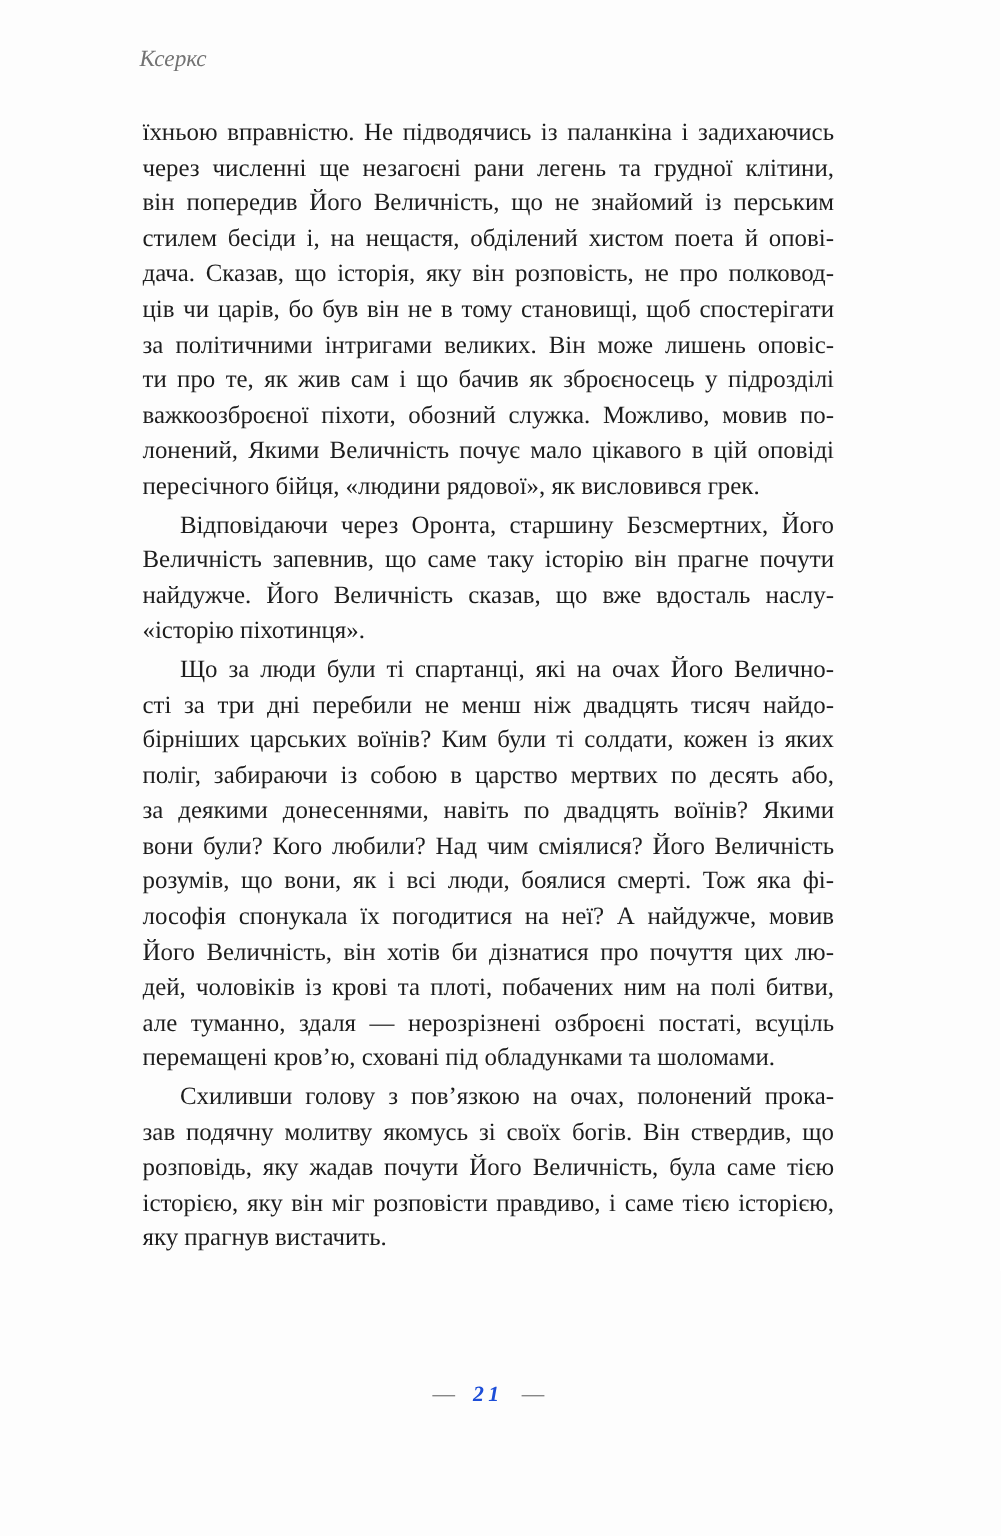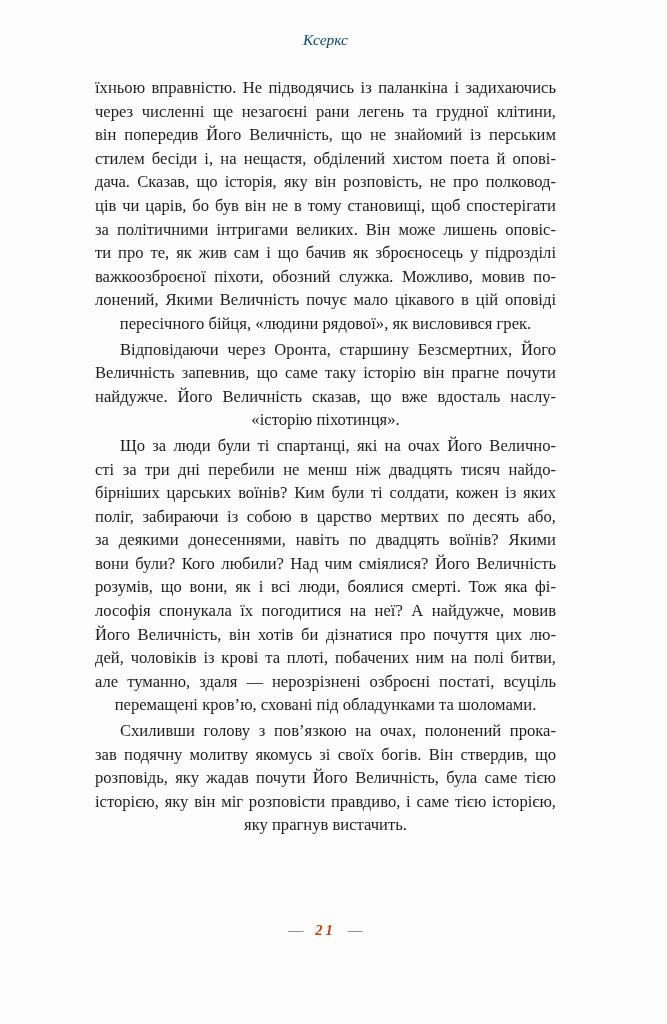--- a/index.html
+++ b/index.html
@@ -14,39 +14,38 @@
     background: #fdfdfd;
     font-family: "Liberation Serif", "DejaVu Serif", serif;
     color: #1d1d1d;
     overflow: hidden;
   }
   .running-header {
     position: absolute;
     top: 31px;
     left: 93px;
     width: 465px;
-    text-align: center;
+    text-align: left;
     font-style: italic;
     font-size: 15.5px;
-    color: #0c4a6e;
+    color: #737373;
   }
   .body-text {
     position: absolute;
     top: 74px;
     left: 93px;
     width: 465px;
   }
   .para { margin: 2px; padding: 0; }
   .line {
     height: 23.6px;
     line-height: 23.6px;
     font-size: 16.6px;
     overflow: hidden;
     white-space: normal;
-    text-align: center;
   }
   .line.j {
     text-align: justify;
     text-align-last: justify;
     word-spacing: -0.6px;
   }
   .line.ind {
     text-indent: 25px;
   }
   .page-footer {
@@ -62,21 +61,21 @@
   .footer-dash {
     color: #6b6b6b;
     font-size: 15px;
     line-height: 1;
   }
   .footer-num {
     font-style: italic;
     font-weight: 600;
     font-size: 14.5px;
     letter-spacing: 3px;
-    color: #c2410c;
+    color: #1d4ed8;
   }
 </style>
 </head>
 <body>
 
 <div class="page">
 
   <div class="running-header">Ксеркс</div>
 
   <div class="body-text">

